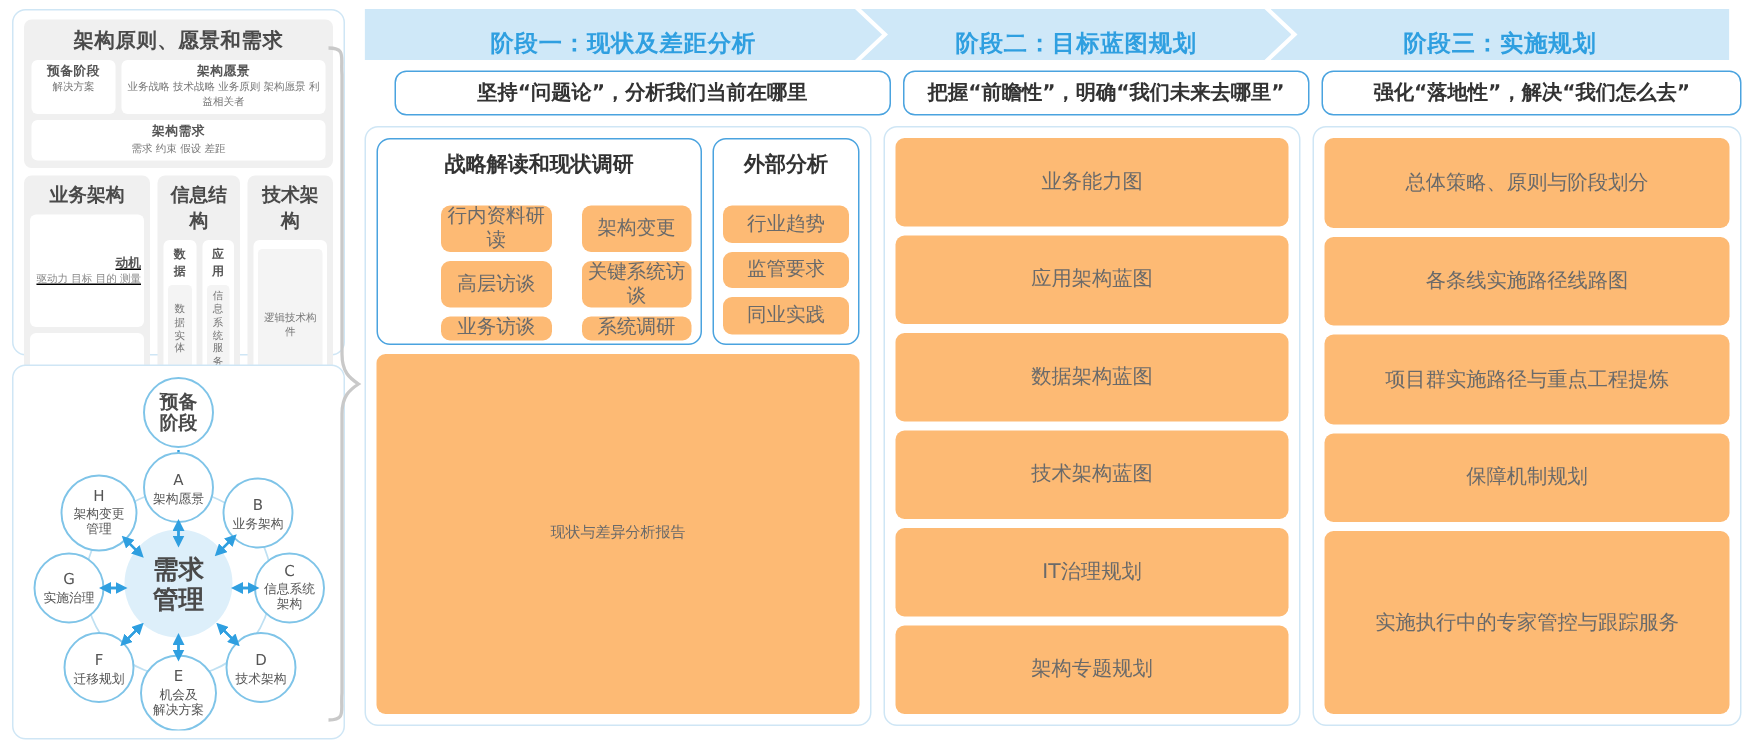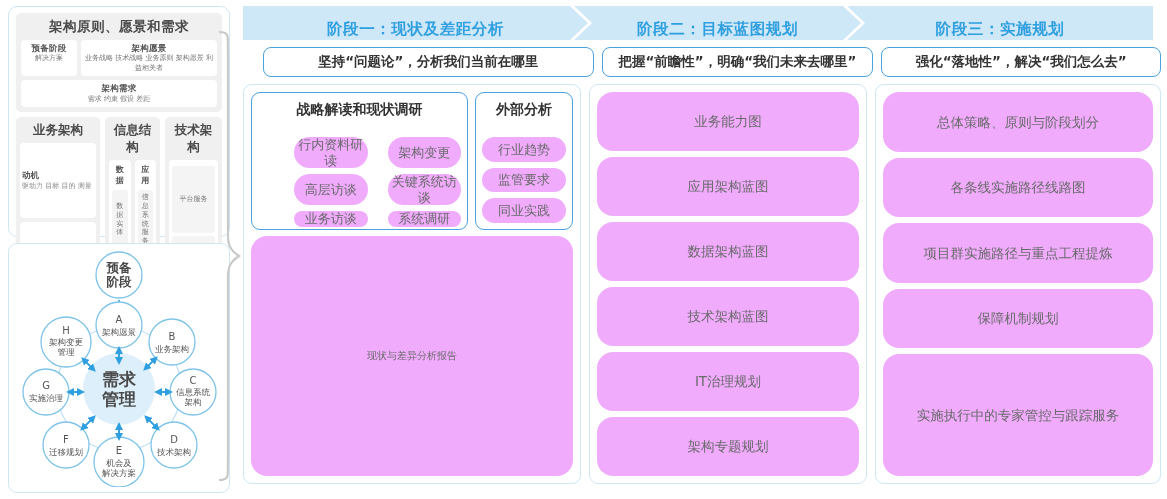--- a/index.html
+++ b/index.html
@@ -52,21 +52,21 @@
   .seg-col-wrap { display:flex; gap:4px; flex:1; }
   .seg-col { flex:1; background:#ffffff; border-radius:4px; padding:3px; display:flex; flex-direction:column; gap:3px;}
   .seg-col-hd { text-align:center; font-size:8px; font-weight:bold; color:#555; padding:1px 0;}
   .minibox {
     background:#f4f4f4; border-radius:3px; text-align:center;
     color:#777; font-size:7px; line-height:1.25; padding:3px 1px; flex:1;
     display:flex; align-items:center; justify-content:center;
   }
   .stack { display:flex; flex-direction:column; gap:4px; flex:1; }
   .stackbox { background:#ffffff; border-radius:4px; text-align:center; padding:3px 2px; flex:1;
-    display:flex; flex-direction:column; align-items:flex-start; justify-content:center;}
+    display:flex; flex-direction:column; align-items:flex-end; justify-content:center;text-decoration:underline;}
   .stackbox b { color:#555; font-size:8.5px; font-weight:bold; display:block; }
   .stackbox span { color:#888; font-size:7px; line-height:1.3; }
 
   .tog-bot { display:flex; gap:5px; align-items:stretch; padding:5px; }
   .impl-label { font-weight:bold; color:#4a4a4a; font-size:12.5px; line-height:1.15;
     display:flex; align-items:center; text-align:center; width:34px; }
   .impl-box { background:#ffffff; border-radius:4px; flex:1; text-align:center; padding:3px 2px;}
   .impl-box b { display:block; color:#555; font-size:8.5px; font-weight:bold; line-height:1.3;}
   .impl-box span { color:#888; font-size:7.5px; }
 
@@ -105,21 +105,21 @@
     padding: 7px; display:flex; flex-direction:column; gap: 6px;
   }
   .p1 { width: 338px; } .p2 { width: 278px; } .p3 { width: 286px; }
 
   .bluebox {
     border: 1.5px solid #4aa3df; border-radius: 9px; padding: 6px;
     display:flex; flex-direction:column;
   }
   .bb-title { text-align:center; font-weight:bold; font-size:14px; color:#333; padding: 2px 0 18px; }
   .chip {
-    background:#f0abfc; border-radius:16px; color:#6a6a6a; font-size:13px;
+    background:#fdba74; border-radius:6px; color:#6a6a6a; font-size:13px;
     display:flex; align-items:center; justify-content:center;
     text-align:center; line-height:1.2;
   }
   .chip-grid { display:flex; flex-direction:column; gap:6px; flex:1; }
   .chip-row { display:flex; gap:20px; flex:1;margin-left:36px; }
   .chip-row > .chip { flex:1; }
 
   .row-top { display:flex; gap: 7px; height: 138px; }
   .sec-strategy { flex: 1; }
   .sec-external { width: 98px; }
@@ -195,21 +195,20 @@
               <div class="minibox">信息系统服务</div>
               <div class="minibox">逻辑应用构件</div>
               <div class="minibox">物理应用构件</div>
             </div>
           </div>
         </div>
 
         <div class="tog-seg seg-tech">
           <div class="seg-title">技术架构</div>
           <div class="seg-col" style="padding-top:6px">
-            <div class="minibox">平台服务</div>
             <div class="minibox">逻辑技术构件</div>
             <div class="minibox">物理技术构件</div>
           </div>
         </div>
 
       </div>
 
       <div class="grayblk tog-bot">
         <div class="impl-label">架构实现</div>
         <div class="impl-box">

